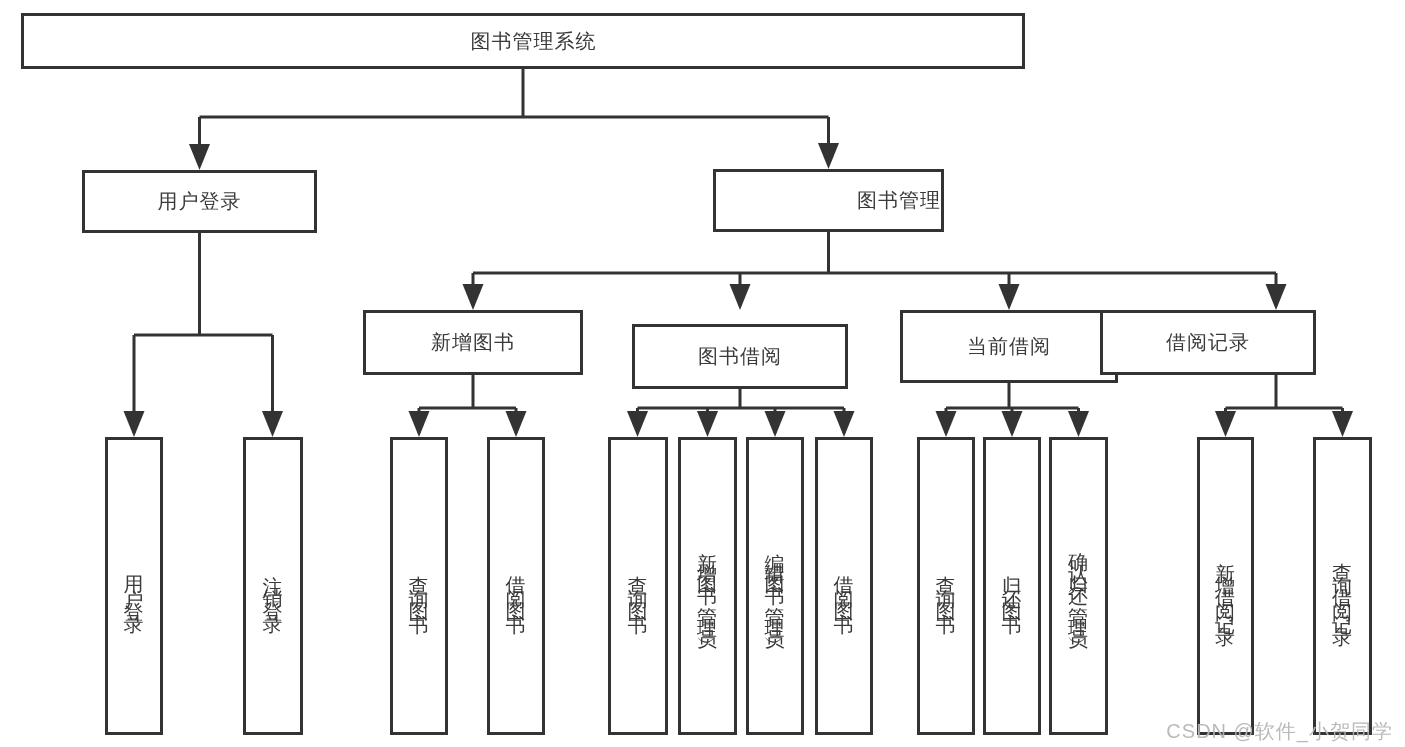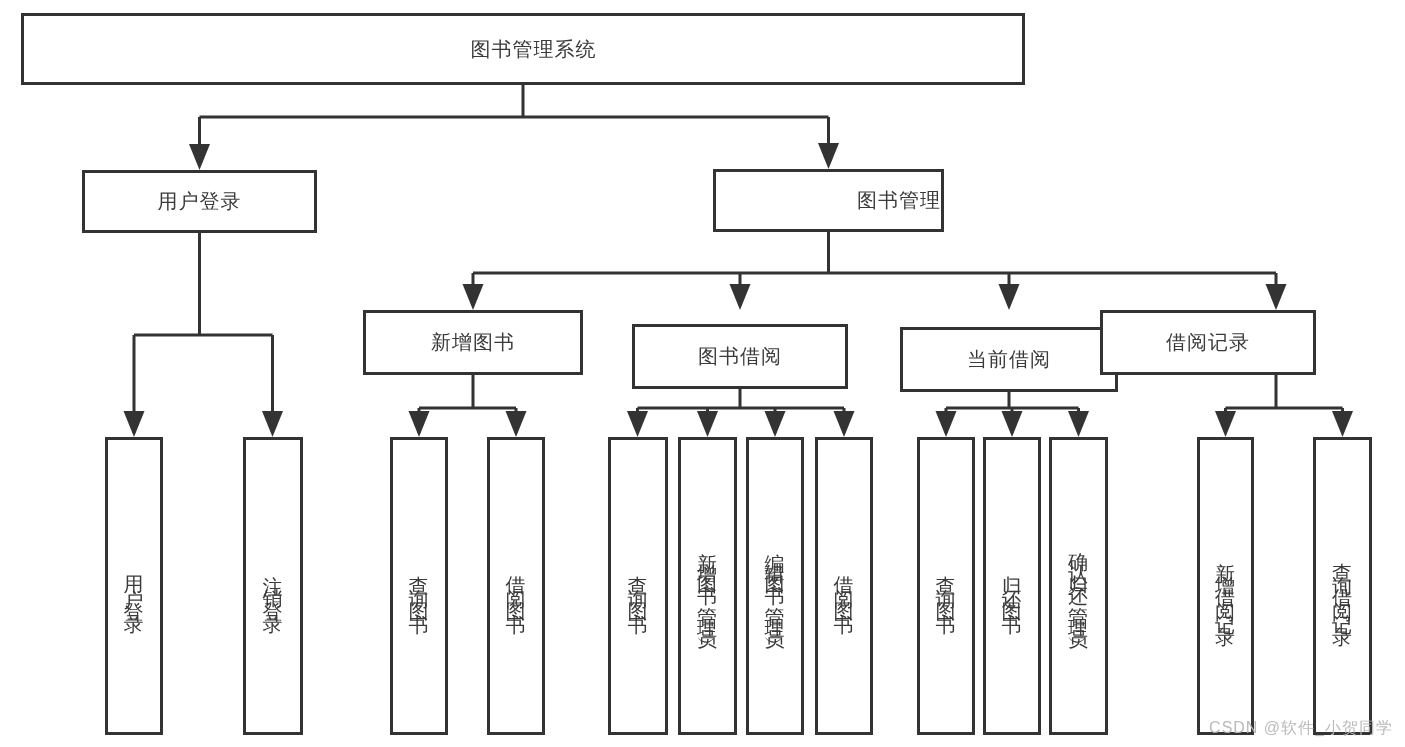--- a/index.html
+++ b/index.html
@@ -53,21 +53,21 @@
     line-height: 1.1;
     white-space: nowrap;
   }
   .box.v span.long {
     letter-spacing: 11px;
   }
   .watermark {
     position: absolute;
     right: 12px;
     top: 718px;
-    font-size: 16px;
+    font-size: 20px;
     color: rgba(182, 182, 182, 0.95);
     letter-spacing: 1px;
     white-space: nowrap;
     z-index: 5;
   }
 </style>
 </head>
 <body>
 
 <div class="canvas">
@@ -115,38 +115,38 @@
       <polygon points="1068,411 1089,411 1078.5,437"></polygon>
     </g>
 
     <g>
       <path d="M1276 375 V408 M1225.5 408 H1342.5 M1225.5 408 V433 M1342.5 408 V433"></path>
       <polygon points="1215,411 1236,411 1225.5,437"></polygon>
       <polygon points="1332,411 1353,411 1342.5,437"></polygon>
     </g>
   </svg>
 
-  <div class="box h" style="left:21px; top:13px; width:1004px; height:72px;padding-left:21px;">
+  <div class="box h" style="left:21px; top:13px; width:1004px; height:56px;padding-left:21px;">
     <span>图书管理系统</span>
   </div>
 
   <div class="box h" style="left:82px; top:170px; width:235px; height:63px;">
     <span>用户登录</span>
   </div>
   <div class="box h" style="left:713px; top:169px; width:231px; height:63px;justify-content:flex-end;">
     <span>图书管理</span>
   </div>
 
   <div class="box h" style="left:363px; top:310px; width:220px; height:65px;">
     <span>新增图书</span>
   </div>
   <div class="box h" style="left:632px; top:324px; width:216px; height:65px;">
     <span>图书借阅</span>
   </div>
-  <div class="box h" style="left:900px; top:327px; width:218px; height:65px;">
+  <div class="box h" style="left:900px; top:310px; width:218px; height:73px;">
     <span>当前借阅</span>
   </div>
   <div class="box h" style="left:1100px; top:310px; width:216px; height:65px;">
     <span>借阅记录</span>
   </div>
 
   <div class="box v" style="left:105px; top:437px; width:58px; height:298px;">
     <span>用户登录</span>
   </div>
   <div class="box v" style="left:243px; top:437px; width:60px; height:298px;">

